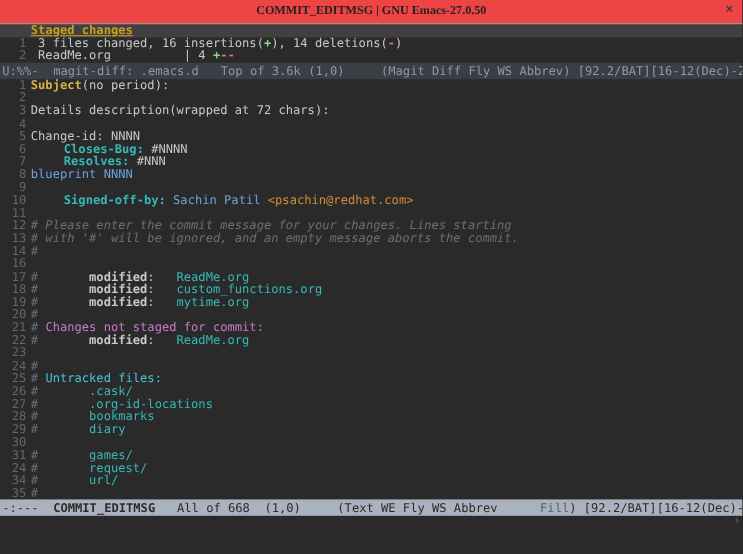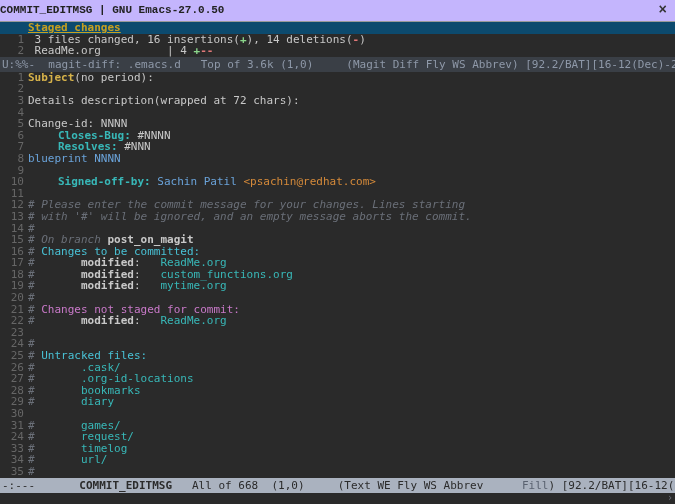--- a/index.html
+++ b/index.html
@@ -8,26 +8,27 @@
     height: 504px;
     background: #2a2a2a;
     font-family: "DejaVu Sans Mono", "Menlo", "Consolas", monospace;
     font-size: 12px;
     line-height: 1.0;
     overflow: hidden;
     color: #c8c8c8;
   }
   .titlebar {
     height: 22px;
-    background: #c4b5fd;
+    background: #ef4444;
     display: flex;
     align-items: center;
+    justify-content: center;
     position: relative;
     border-bottom: 1px solid #999;
-    font-family: Liberation Mono, monospace;
+    font-family: Liberation Serif, serif;
     font-size: 11px;
     color: #222;
     font-weight: 600;
   }
   .titlebar .close {
     position: absolute;
     right: 8px;
     top: 3px;
     font-size: 14px;
     color: #333;
@@ -72,34 +73,34 @@
     display: flex;
     align-items: center;
     padding-left: 2px;
     white-space: pre;
     overflow: hidden;
   }
   .modeline.inactive {
     background: #3a3f46;
     color: #8e98a8;
   }
-  .modeline .buf { font-weight: bold; margin-left: 31px; }
+  .modeline .buf { font-weight: bold; }
   .modeline .fill { color: #5a6270; margin-left: 32px; }
   .kw-yellow { color: #d6b24a; font-weight: bold; text-align: right; }
   .kw-teal { color: #38b8b8; font-weight: bold; margin-left: 30px; }
   .fg-teal { color: #38b8b8; }
   .fg-blue { color: #6aa3da; }
   .fg-orange { color: #d58a3a; }
   .fg-comment { color: #6a6f78; font-style: italic; }
   .fg-hash { color: #6a6f78; }
   .fg-bold { font-weight: bold; color: #c8c8c8; }
   .fg-cyan { color: #49c2d6; }
   .fg-magenta { color: #c979c9; }
   .selection {
-    background: #0c4a6e;
+    background: #404040;
     text-align: right;
   }
   .bottom-scroll {
     background: #2a2a2a;
     height: 8px;
     display: flex;
     justify-content: flex-end;
     align-items: flex-start;
     color: #6a6f78;
     font-size: 10px;
@@ -143,39 +144,37 @@
       <div class="line"><span class="gutter">5</span><span class="content"><span>Change-id: NNNN</span></span></div>
       <div class="line"><span class="gutter">6</span><span class="content"><span class="kw-teal">Closes-Bug:</span><span> #NNNN</span></span></div>
       <div class="line"><span class="gutter">7</span><span class="content"><span class="kw-teal">Resolves:</span><span> #NNN</span></span></div>
       <div class="line"><span class="gutter">8</span><span class="content"><span class="fg-blue">blueprint NNNN</span></span></div>
       <div class="line"><span class="gutter">9</span><span class="content"></span></div>
       <div class="line"><span class="gutter">10</span><span class="content"><span class="kw-teal">Signed-off-by:</span><span class="fg-blue"> Sachin Patil </span><span class="fg-orange">&lt;psachin@redhat.com&gt;</span></span></div>
       <div class="line"><span class="gutter">11</span><span class="content"></span></div>
       <div class="line"><span class="gutter">12</span><span class="content"><span class="fg-comment"># Please enter the commit message for your changes. Lines starting</span></span></div>
       <div class="line"><span class="gutter">13</span><span class="content"><span class="fg-comment"># with '#' will be ignored, and an empty message aborts the commit.</span></span></div>
       <div class="line"><span class="gutter">14</span><span class="content"><span class="fg-hash">#</span></span></div>
-      <div class="line"><span class="gutter">15</span><span class="content"><span class="fg-hash"># </span><span class="fg-comment">On branch </span><span class="fg-bold">post_on_magit</span></span></div>
-      <div class="line"><span class="gutter">16</span><span class="content"><span class="fg-hash"># </span><span class="fg-cyan">Changes to be committed:</span></span></div>
+      <div class="line"><span class="gutter">16</span></div>
       <div class="line"><span class="gutter">17</span><span class="content"><span class="fg-hash">#       </span><span class="fg-bold">modified</span><span>:   </span><span class="fg-teal">ReadMe.org</span></span></div>
       <div class="line"><span class="gutter">18</span><span class="content"><span class="fg-hash">#       </span><span class="fg-bold">modified</span><span>:   </span><span class="fg-teal">custom_functions.org</span></span></div>
       <div class="line"><span class="gutter">19</span><span class="content"><span class="fg-hash">#       </span><span class="fg-bold">modified</span><span>:   </span><span class="fg-teal">mytime.org</span></span></div>
       <div class="line"><span class="gutter">20</span><span class="content"><span class="fg-hash">#</span></span></div>
       <div class="line"><span class="gutter">21</span><span class="content"><span class="fg-hash"># </span><span class="fg-magenta">Changes not staged for commit:</span></span></div>
       <div class="line"><span class="gutter">22</span><span class="content"><span class="fg-hash">#       </span><span class="fg-bold">modified</span><span>:   </span><span class="fg-teal">ReadMe.org</span></span></div>
       <div class="line"><span class="gutter">23</span></div>
       <div class="line"><span class="gutter">24</span><span class="content"><span class="fg-hash">#</span></span></div>
       <div class="line"><span class="gutter">25</span><span class="content"><span class="fg-hash"># </span><span class="fg-cyan">Untracked files:</span></span></div>
       <div class="line"><span class="gutter">26</span><span class="content"><span class="fg-hash">#       </span><span class="fg-teal">.cask/</span></span></div>
       <div class="line"><span class="gutter">27</span><span class="content"><span class="fg-hash">#       </span><span class="fg-teal">.org-id-locations</span></span></div>
       <div class="line"><span class="gutter">28</span><span class="content"><span class="fg-hash">#       </span><span class="fg-teal">bookmarks</span></span></div>
       <div class="line"><span class="gutter">29</span><span class="content"><span class="fg-hash">#       </span><span class="fg-teal">diary</span></span></div>
       <div class="line"><span class="gutter">30</span></div>
       <div class="line"><span class="gutter">31</span><span class="content"><span class="fg-hash">#       </span><span class="fg-teal">games/</span></span></div>
       <div class="line"><span class="gutter">24</span><span class="content"><span class="fg-hash">#       </span><span class="fg-teal">request/</span></span></div>
-      <div class="line"><span class="gutter">33</span><span class="content"><span class="fg-hash">#       </span><span class="fg-teal">timelog</span></span></div>
       <div class="line"><span class="gutter">34</span><span class="content"><span class="fg-hash">#       </span><span class="fg-teal">url/</span></span></div>
       <div class="line"><span class="gutter">35</span><span class="content"><span class="fg-hash">#</span></span></div>
     </div>
 
   <div class="modeline">
     <span>-:---  </span><span class="buf">COMMIT_EDITMSG</span><span>   All of 668  (1,0)     (Text WE Fly WS Abbrev </span><span class="fill">Fill</span><span>) [92.2/BAT][16-12(Dec)-2018-14:37] 0.44</span>
   </div>
 
   <div class="bottom-scroll">
     <span>›</span>

